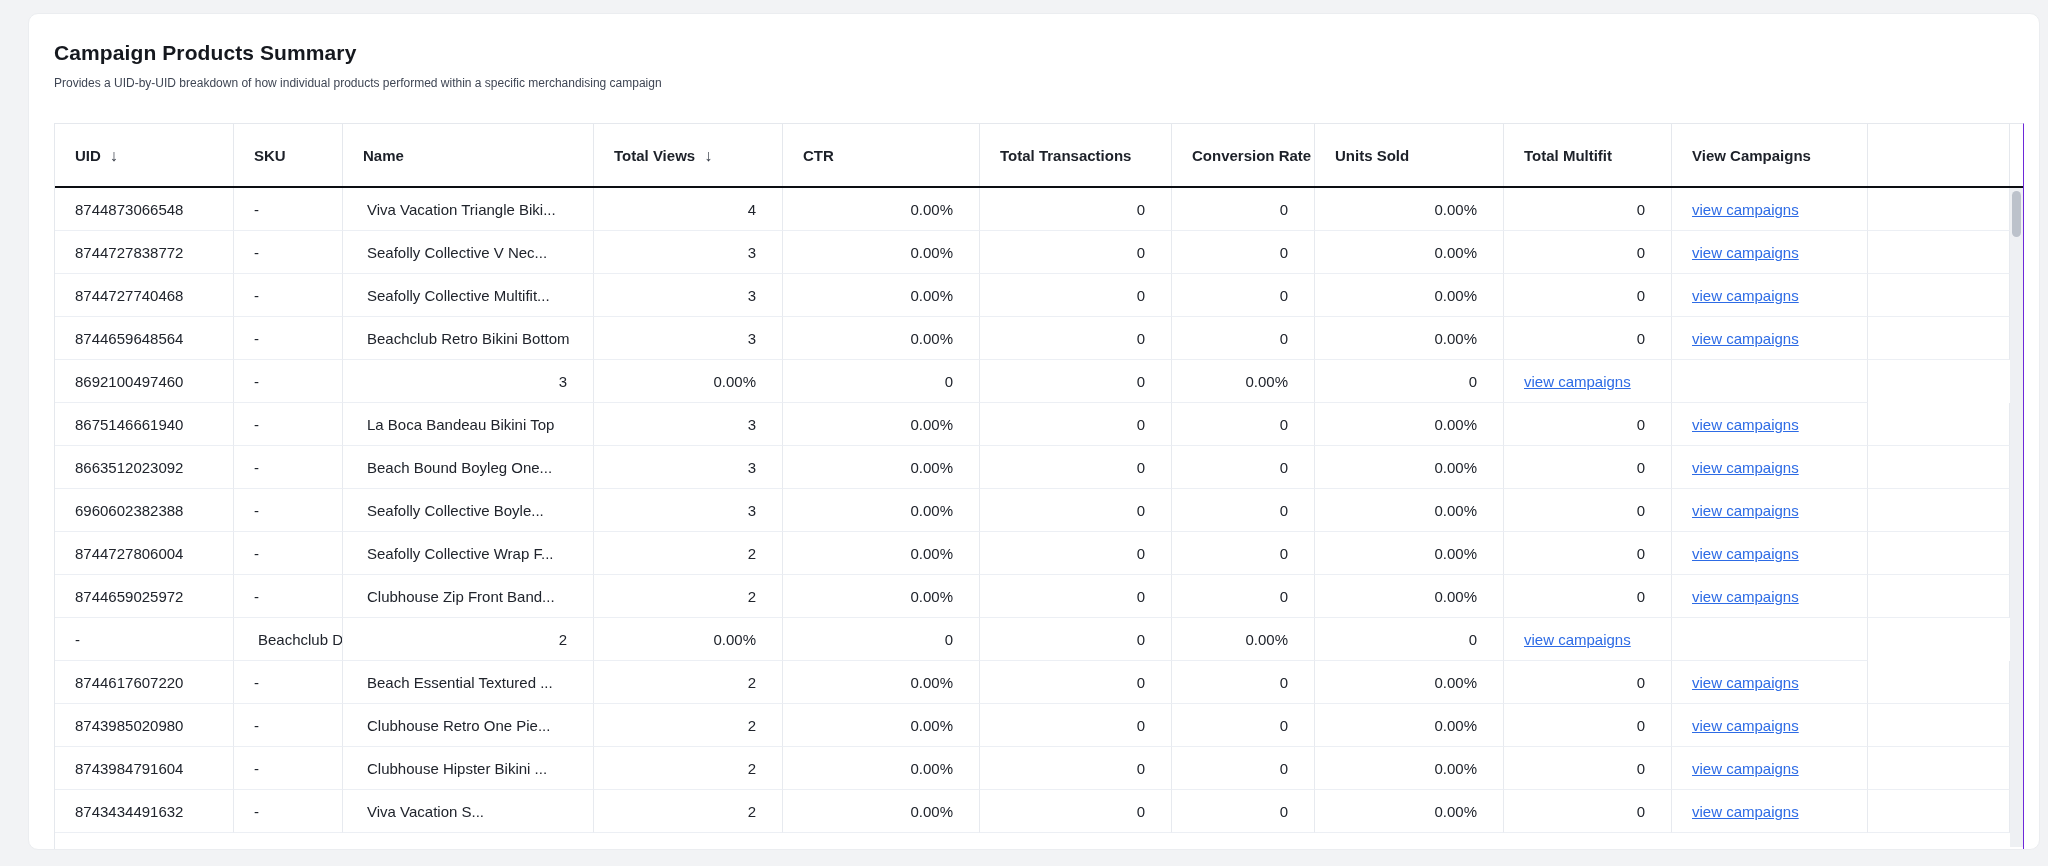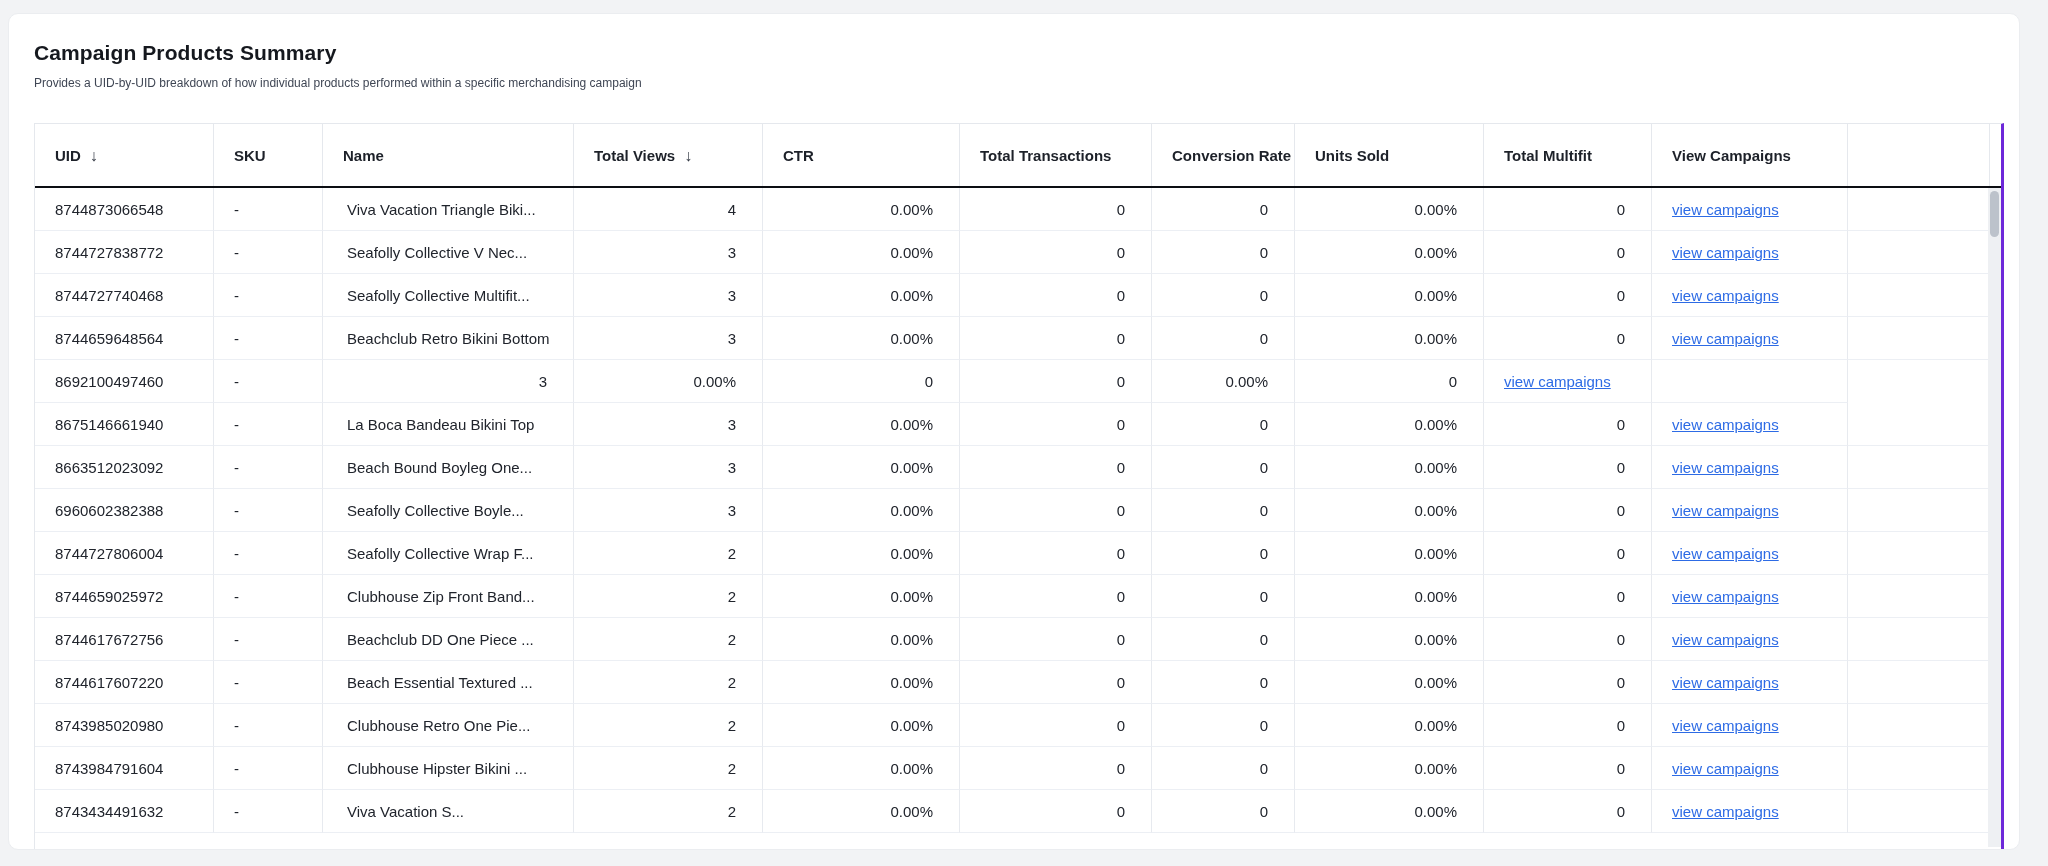--- a/index.html
+++ b/index.html
@@ -5,21 +5,21 @@
   * { box-sizing: border-box; margin: 0; padding: 0; }
   html, body { width: 2048px; height: 866px; }
   body {
     background: #f2f3f5;
     font-family: "Liberation Sans", sans-serif;
     position: relative;
     overflow: hidden;
   }
   .card {
     position: absolute;
-    left: 8px; top: 13px;
+    left: 28px; top: 13px;
     width: 2012px; height: 837px;
     background: #ffffff;
     border: 1px solid #ebedf0;
     border-radius: 10px;
     overflow: hidden;
   }
   .card-title {
     margin: 27px 0 0 25px;
     font-size: 21px;
     font-weight: bold;
@@ -30,21 +30,21 @@
     margin: 11px 0 0 25px;
     font-size: 12px;
     color: #3f4654;
   }
   .table-wrap {
     position: absolute;
     left: 25px; top: 109px;
     width: 1970px; height: 726px;
     border-top: 1px solid #e5e8ed;
     border-left: 1px solid #e5e8ed;
-    border-right: 3px solid #6d28d9;
+    border-right: 1px solid #6d28d9;
     background: #fff;
   }
   .grid-row {
     display: grid;
     grid-template-columns: 179px 109px 251px 189px 197px 192px 143px 189px 168px 196px 142px 13px;
   }
   .thead { height: 64px; border-bottom: 2.5px solid #0c0e13; }
   .thead .cell {
     height: 100%;
     display: flex;
@@ -489,23 +489,20 @@
             <div class="cell col-total_revenue num">
               <span>0</span>
             </div>
             <div class="cell col-view_campaigns">
               <a class="view-link" href="#">view campaigns</a>
             </div>
             <div class="cell col-spacer"></div>
             <div class="cell gutter"></div>
           </div>
           <div class="row grid-row">
-            <div class="cell col-uid">
-              <span>8744617672756</span>
-            </div>
             <div class="cell col-sku">
               <span>-</span>
             </div>
             <div class="cell col-name">
               <span>Beachclub DD One Piece ...</span>
             </div>
             <div class="cell col-total_views num">
               <span>2</span>
             </div>
             <div class="cell col-ctr num">

